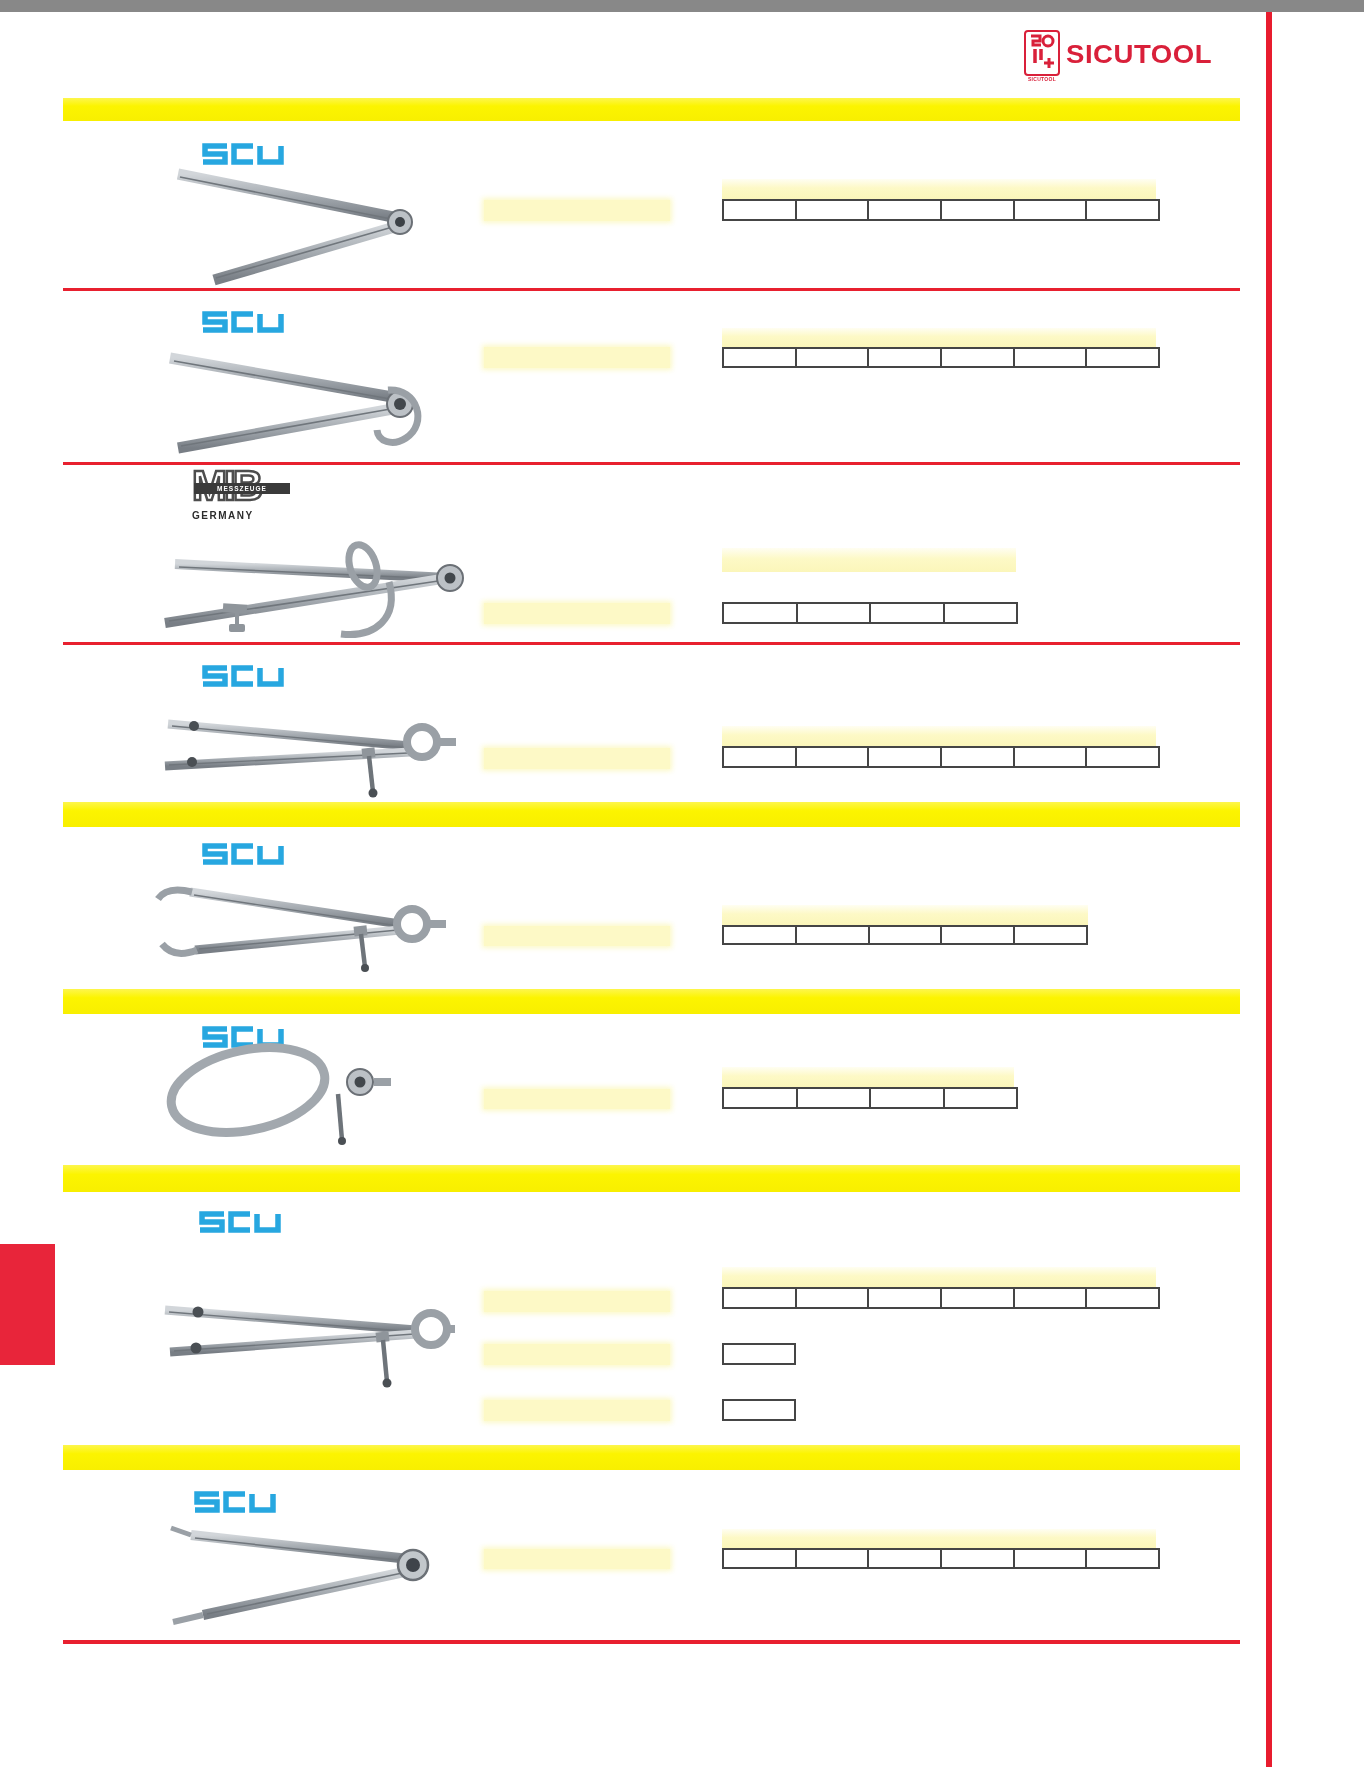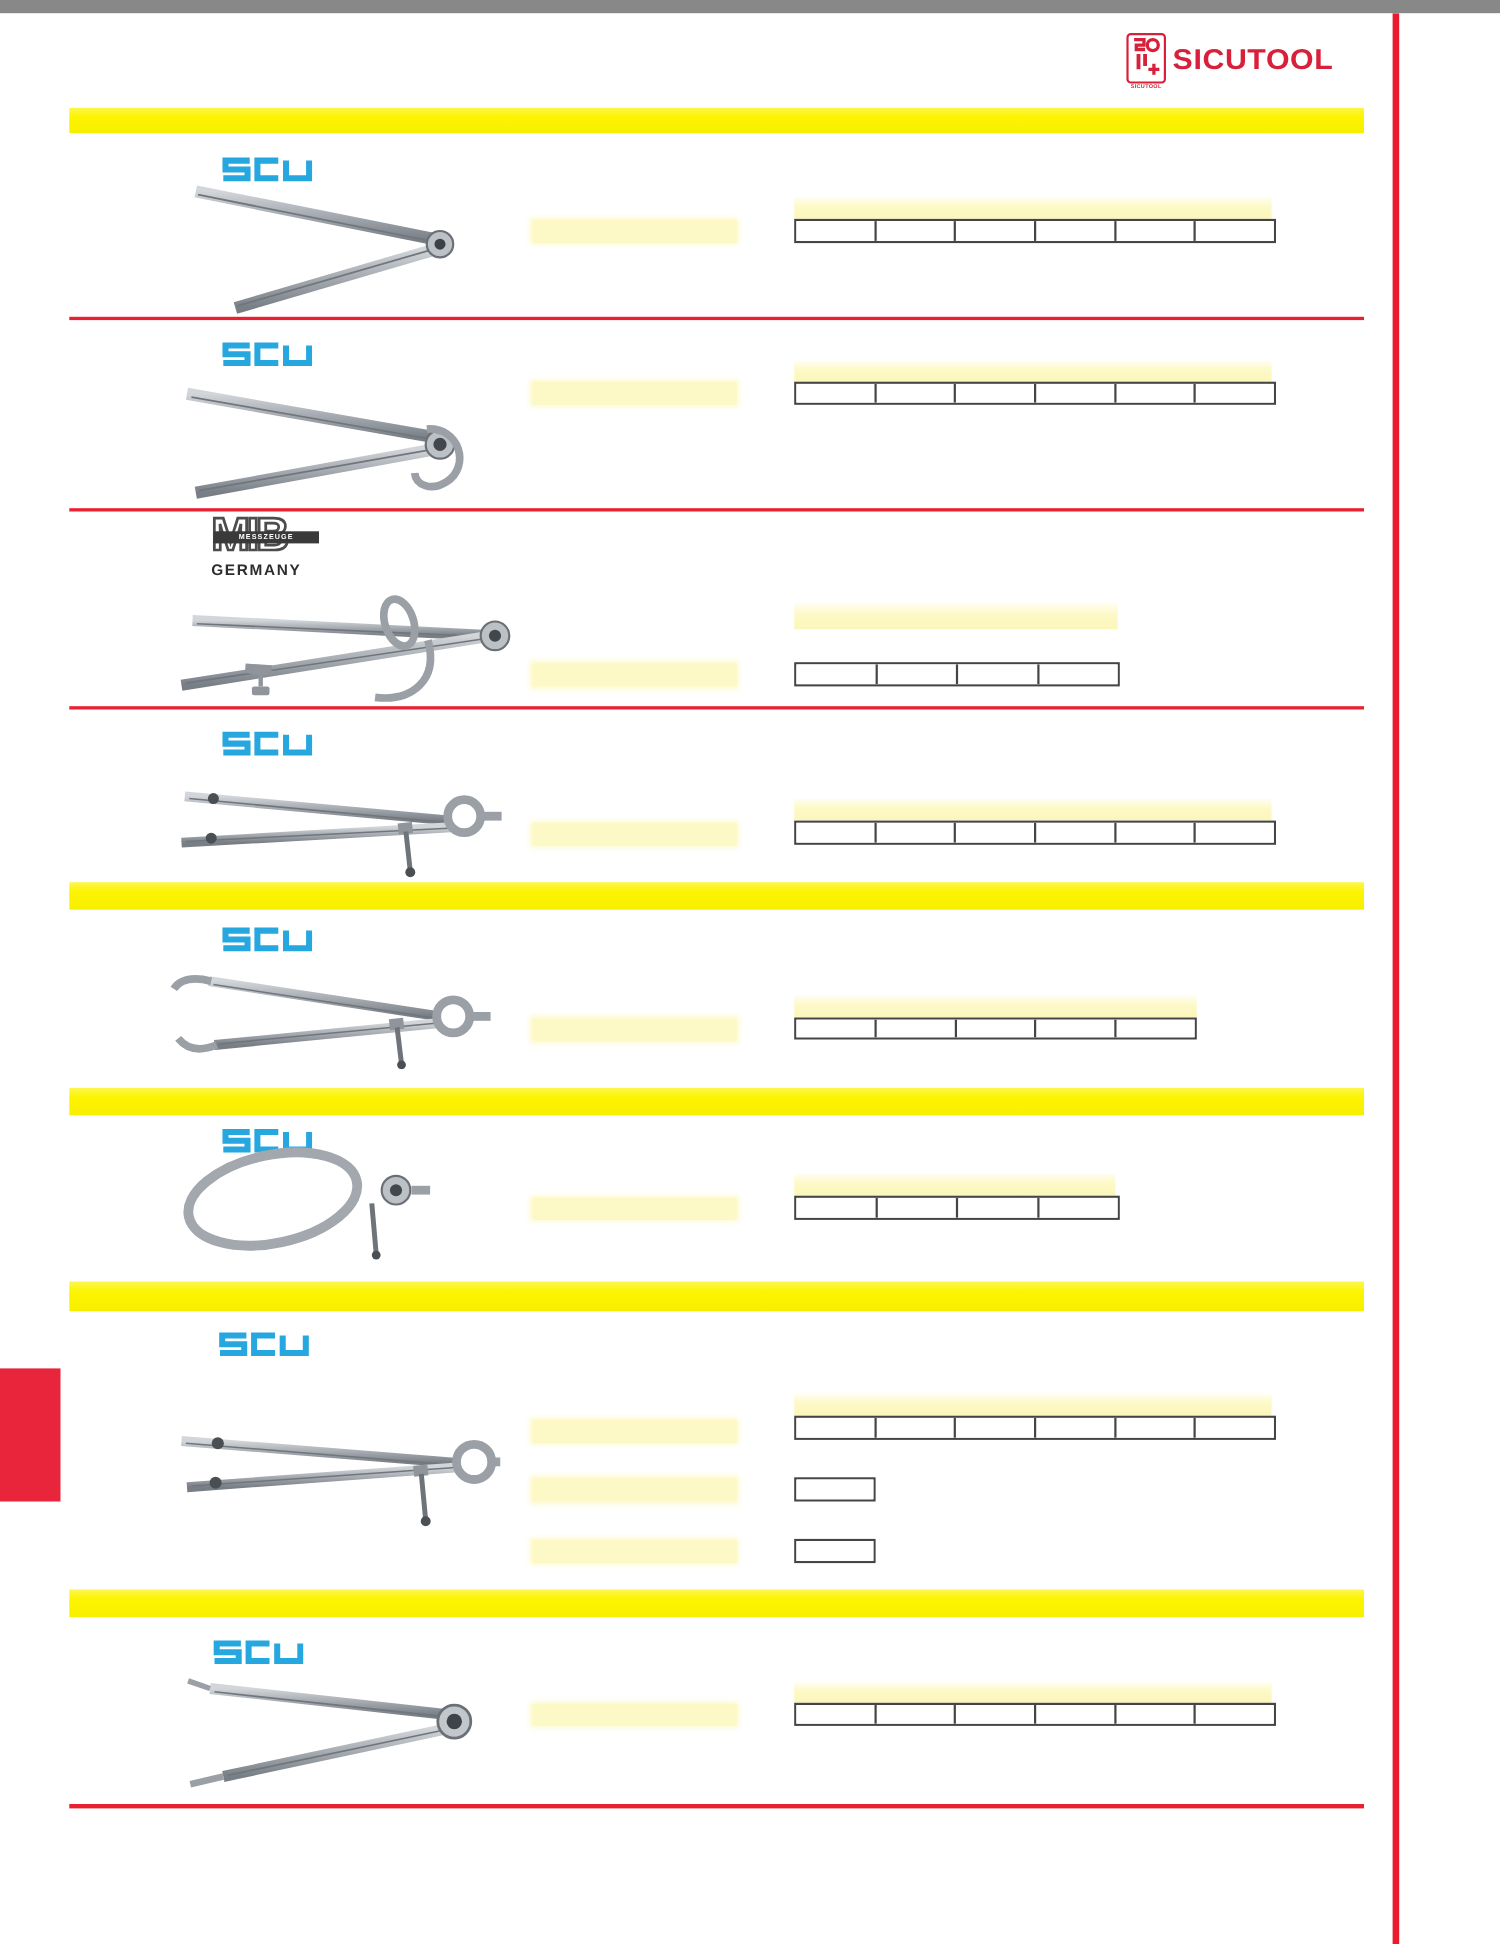--- a/index.html
+++ b/index.html
@@ -29,21 +29,21 @@
   .ptable{display:flex;background:#fff;border:2px solid #454545;box-sizing:border-box;}
   .ptable .cell{flex:1;border-left:2px solid #454545;background:#fff;}
   .ptable .cell:first-child{border-left:none;}
 
   
   .mib{left:192px;top:454px;width:110px;height:62px;}
   .mib-letters{position:absolute;left:0;top:-2px;font-size:42px;line-height:44px;font-weight:900;color:#fff;
     -webkit-text-stroke:2.5px #4d4d4d;letter-spacing:-3px;font-family:"Liberation Sans",sans-serif;}
   .mib-band{position:absolute;left:2px;top:17px;width:96px;height:11px;background:#3a3a3a;color:#fff;
     font-size:6.5px;font-weight:bold;letter-spacing:1px;text-align:center;line-height:11px;}
-  .mib-germany{position:absolute;left:0px;top:44px;font-size:14px;font-weight:900;color:#2d2d2d;letter-spacing:1.5px;}
+  .mib-germany{position:absolute;left:0px;top:44px;font-size:10px;font-weight:900;color:#2d2d2d;letter-spacing:1.5px;}
 
   
   .s1-logo{left:200px;top:130px;} .s1-img{left:150px;top:156px;}
   .s1-hdr{left:722px;top:167px;width:434px;height:20px;}
   .s1-tbl{left:722px;top:187px;width:438px;height:22px;}
   .s1-desc{left:484px;top:188px;width:186px;height:21px;}
   .rule1{top:276px;}
 
   .s2-logo{left:200px;top:298px;} .s2-img{left:148px;top:336px;}
   .s2-hdr{left:722px;top:316px;width:434px;height:19px;}

